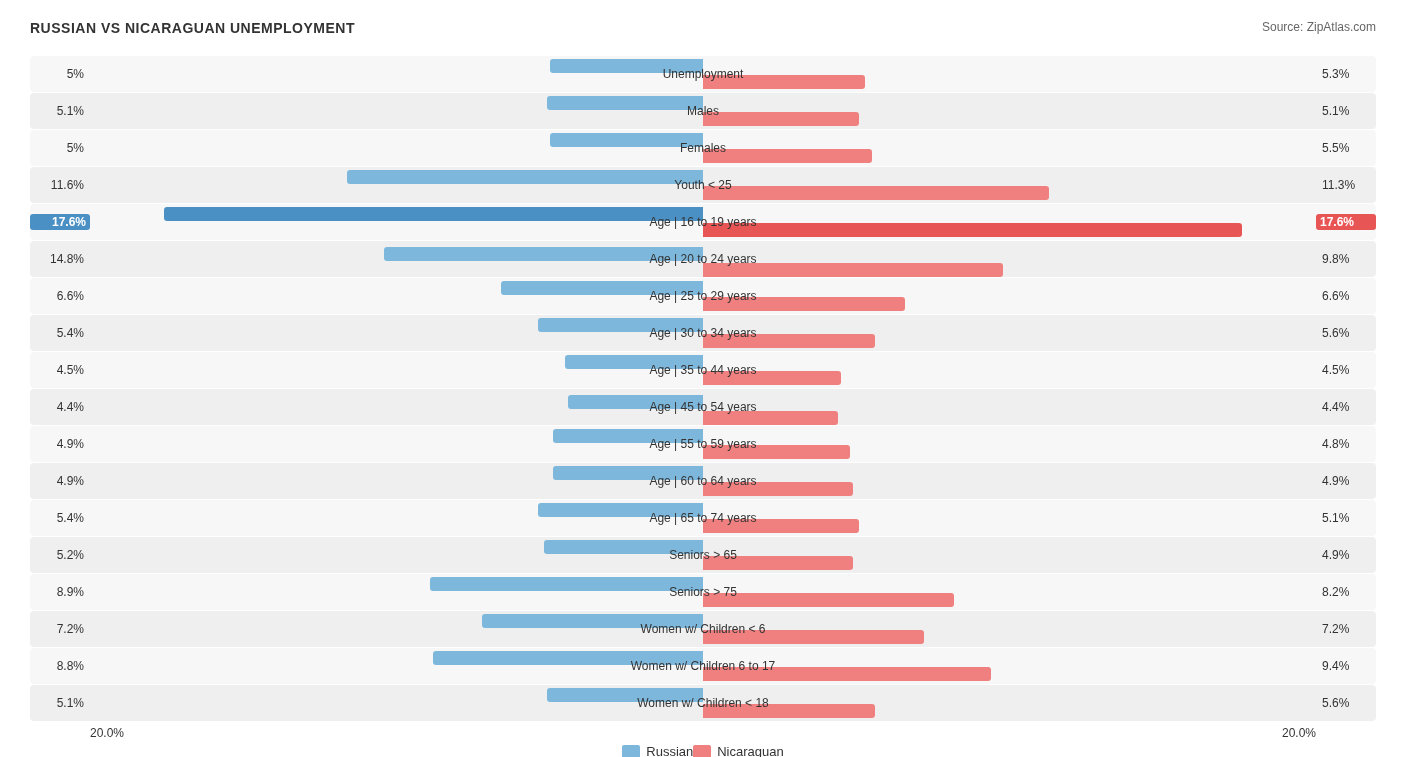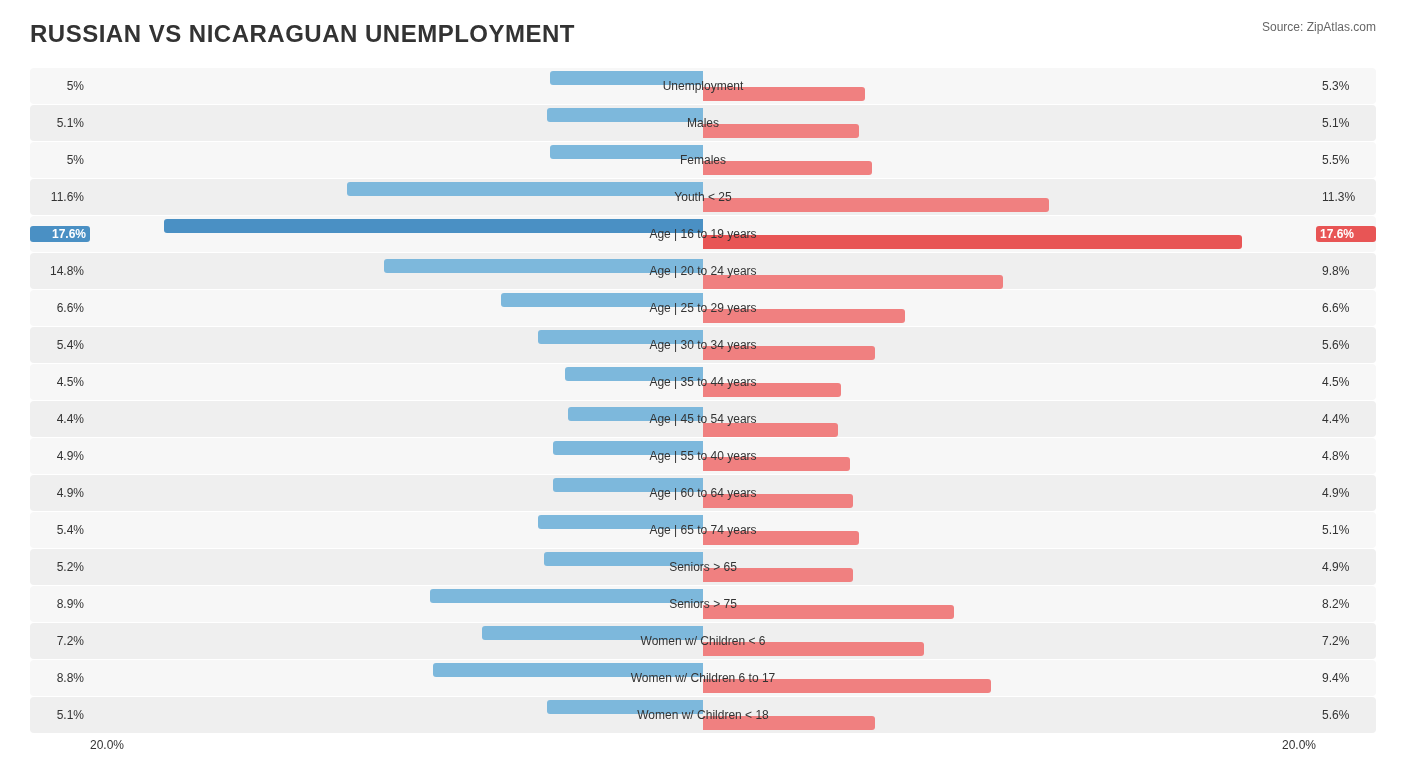--- a/index.html
+++ b/index.html
@@ -10,21 +10,21 @@
       height: 757px;
       overflow: hidden;
     }
     .chart-container {
       width: 1406px;
       height: 757px;
       padding: 20px 30px 40px 30px;
       position: relative;
     }
     .chart-title {
-      font-size: 24px;
+      font-size: 14px;
       font-weight: bold;
       color: #333;
       margin-bottom: 20px;
       text-transform: uppercase;
       letter-spacing: 0.5px;
     }
     .source {
       position: absolute;
       top: 20px;
       right: 30px;
@@ -239,21 +239,21 @@
       <div class="row" style="height: 36px; display: flex; align-items: center; margin-bottom: 1px; position: relative;">
         <div style="position: absolute; inset: 0px; background: rgb(247, 247, 247); border-radius: 4px; z-index: 0;"></div>
         <div class="left-value">4.9%</div>
         <div style="flex: 1 1 0%; display: flex; flex-direction: column; justify-content: center; position: relative; height: 100%; z-index: 1;">
           <div style="position: relative; height: 14px; width: 100%; margin-bottom: 2px;">
             <div style="position: absolute; right: 50%; height: 14px; border-radius: 3px 0px 0px 3px; background: rgb(125, 184, 220); width: 12.25%;"></div>
           </div>
           <div style="position: relative; height: 14px; width: 100%;">
             <div style="position: absolute; left: 50%; height: 14px; border-radius: 0px 3px 3px 0px; background: rgb(240, 128, 128); width: 12%;"></div>
           </div>
-          <div style="position: absolute; left: 50%; font-size: 12px; color: rgb(51, 51, 51); white-space: nowrap; z-index: 10; top: 50%; transform: translate(-50%, -50%); pointer-events: none; text-align: center;">Age | 55 to 40 years</div>
+          <div style="position: absolute; left: 50%; font-size: 12px; color: rgb(51, 51, 51); white-space: nowrap; z-index: 10; top: 50%; transform: translate(-50%, -50%); pointer-events: none; text-align: center;">Age | 55 to 59 years</div>
         </div>
         <div class="right-value">4.8%</div>
       </div>
       <div class="row" style="height: 36px; display: flex; align-items: center; margin-bottom: 1px; position: relative;">
         <div style="position: absolute; inset: 0px; background: rgb(239, 239, 239); border-radius: 4px; z-index: 0;"></div>
         <div class="left-value">4.9%</div>
         <div style="flex: 1 1 0%; display: flex; flex-direction: column; justify-content: center; position: relative; height: 100%; z-index: 1;">
           <div style="position: relative; height: 14px; width: 100%; margin-bottom: 2px;">
             <div style="position: absolute; right: 50%; height: 14px; border-radius: 3px 0px 0px 3px; background: rgb(125, 184, 220); width: 12.25%;"></div>
           </div>

